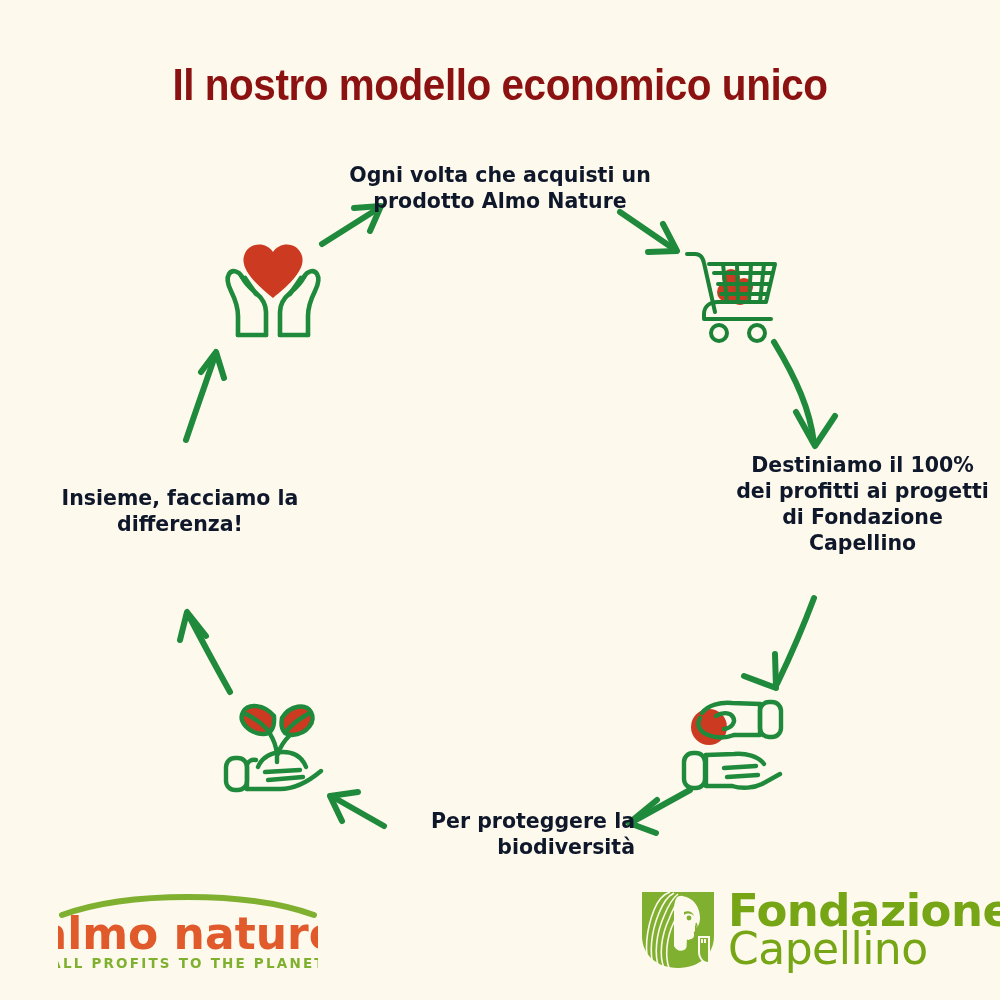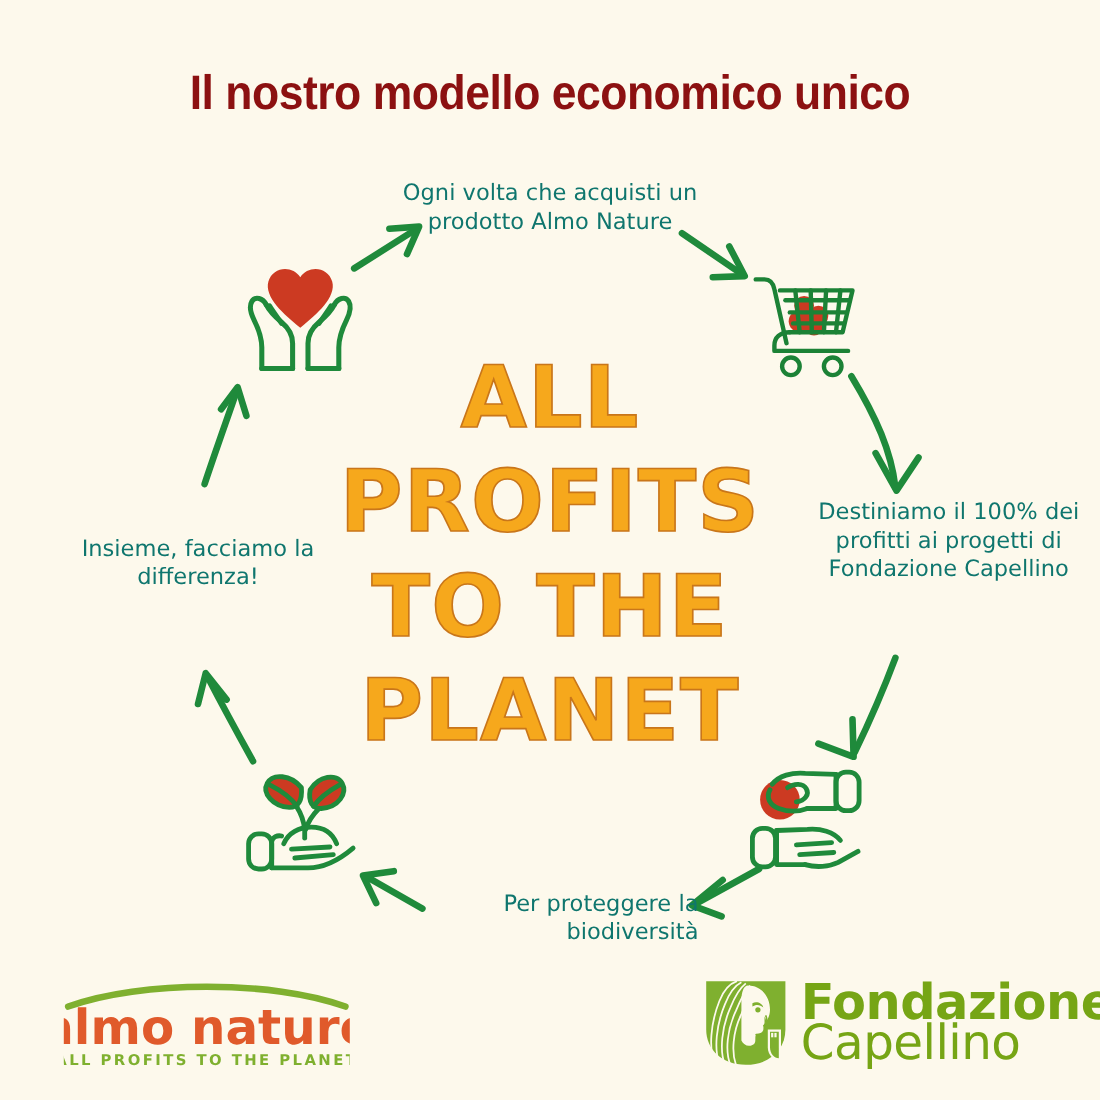--- a/index.html
+++ b/index.html
@@ -49,23 +49,23 @@
     line-height: 95px;
     color: #F6A81C;
     -webkit-text-stroke: 1.5px #C9761A;
     letter-spacing: 1px;
   }
   .center-word .line { display: block; white-space: nowrap; }
 
   
   .cap {
     position: absolute;
-    color: #0f766e;
+    color: #0f172a;
     font-family: "DejaVu Sans", sans-serif;
-    font-weight: normal;
+    font-weight: bold;
     font-size: 20.5px;
     line-height: 26px;
     text-align: center;
   }
   #cap-top    { left: 340px; top: 162px;  width: 320px; }
   #cap-right  { left: 690px; top: 452px;  width: 265px; margin-left: 40px; }
   #cap-bottom { left: 375px; top: 808px;  width: 260px; text-align: right; }
   #cap-left   { left: 55px;  top: 485px;  width: 250px; }
 
   
@@ -153,26 +153,20 @@
         <path d="M 358 792 L 330 796 L 342 821"></path>
       </g>
 
       <g>
         <path name="a" d="M 230 692 C 215 665, 203 643, 189 616"></path>
         <path d="M 206 636 L 187 612 L 180 640"></path>
       </g>
     </g>
   </svg>
 
-  <div class="center-word">
-    <span class="line">ALL</span>
-    <span class="line">PROFITS</span>
-    <span class="line">TO THE</span>
-    <span class="line">PLANET</span>
-  </div>
 
   <div class="cap" id="cap-top">Ogni volta che acquisti un prodotto Almo Nature</div>
   <div class="cap" id="cap-right">Destiniamo il 100% dei profitti ai progetti di Fondazione Capellino</div>
   <div class="cap" id="cap-bottom">Per proteggere la biodiversità</div>
   <div class="cap" id="cap-left">Insieme, facciamo la differenza!</div>
 
   <svg class="icon" id="icon-hands-heart" viewBox="0 0 110 105" xmlns="http://www.w3.org/2000/svg">
     <path d="M55 16 C48 5, 30 6, 26 20 C22 34, 40 50, 55 62 C70 50, 88 34, 84 20 C80 6, 62 5, 55 16 Z" fill="#CC3A22"></path>
     <g fill="none" stroke="#1F8A3B" stroke-width="4.6" stroke-linecap="round" stroke-linejoin="round">
       <path d="M48 99 L48 76 C48 68, 44 62, 38 57 C32 52, 27 47, 24 41"></path>

